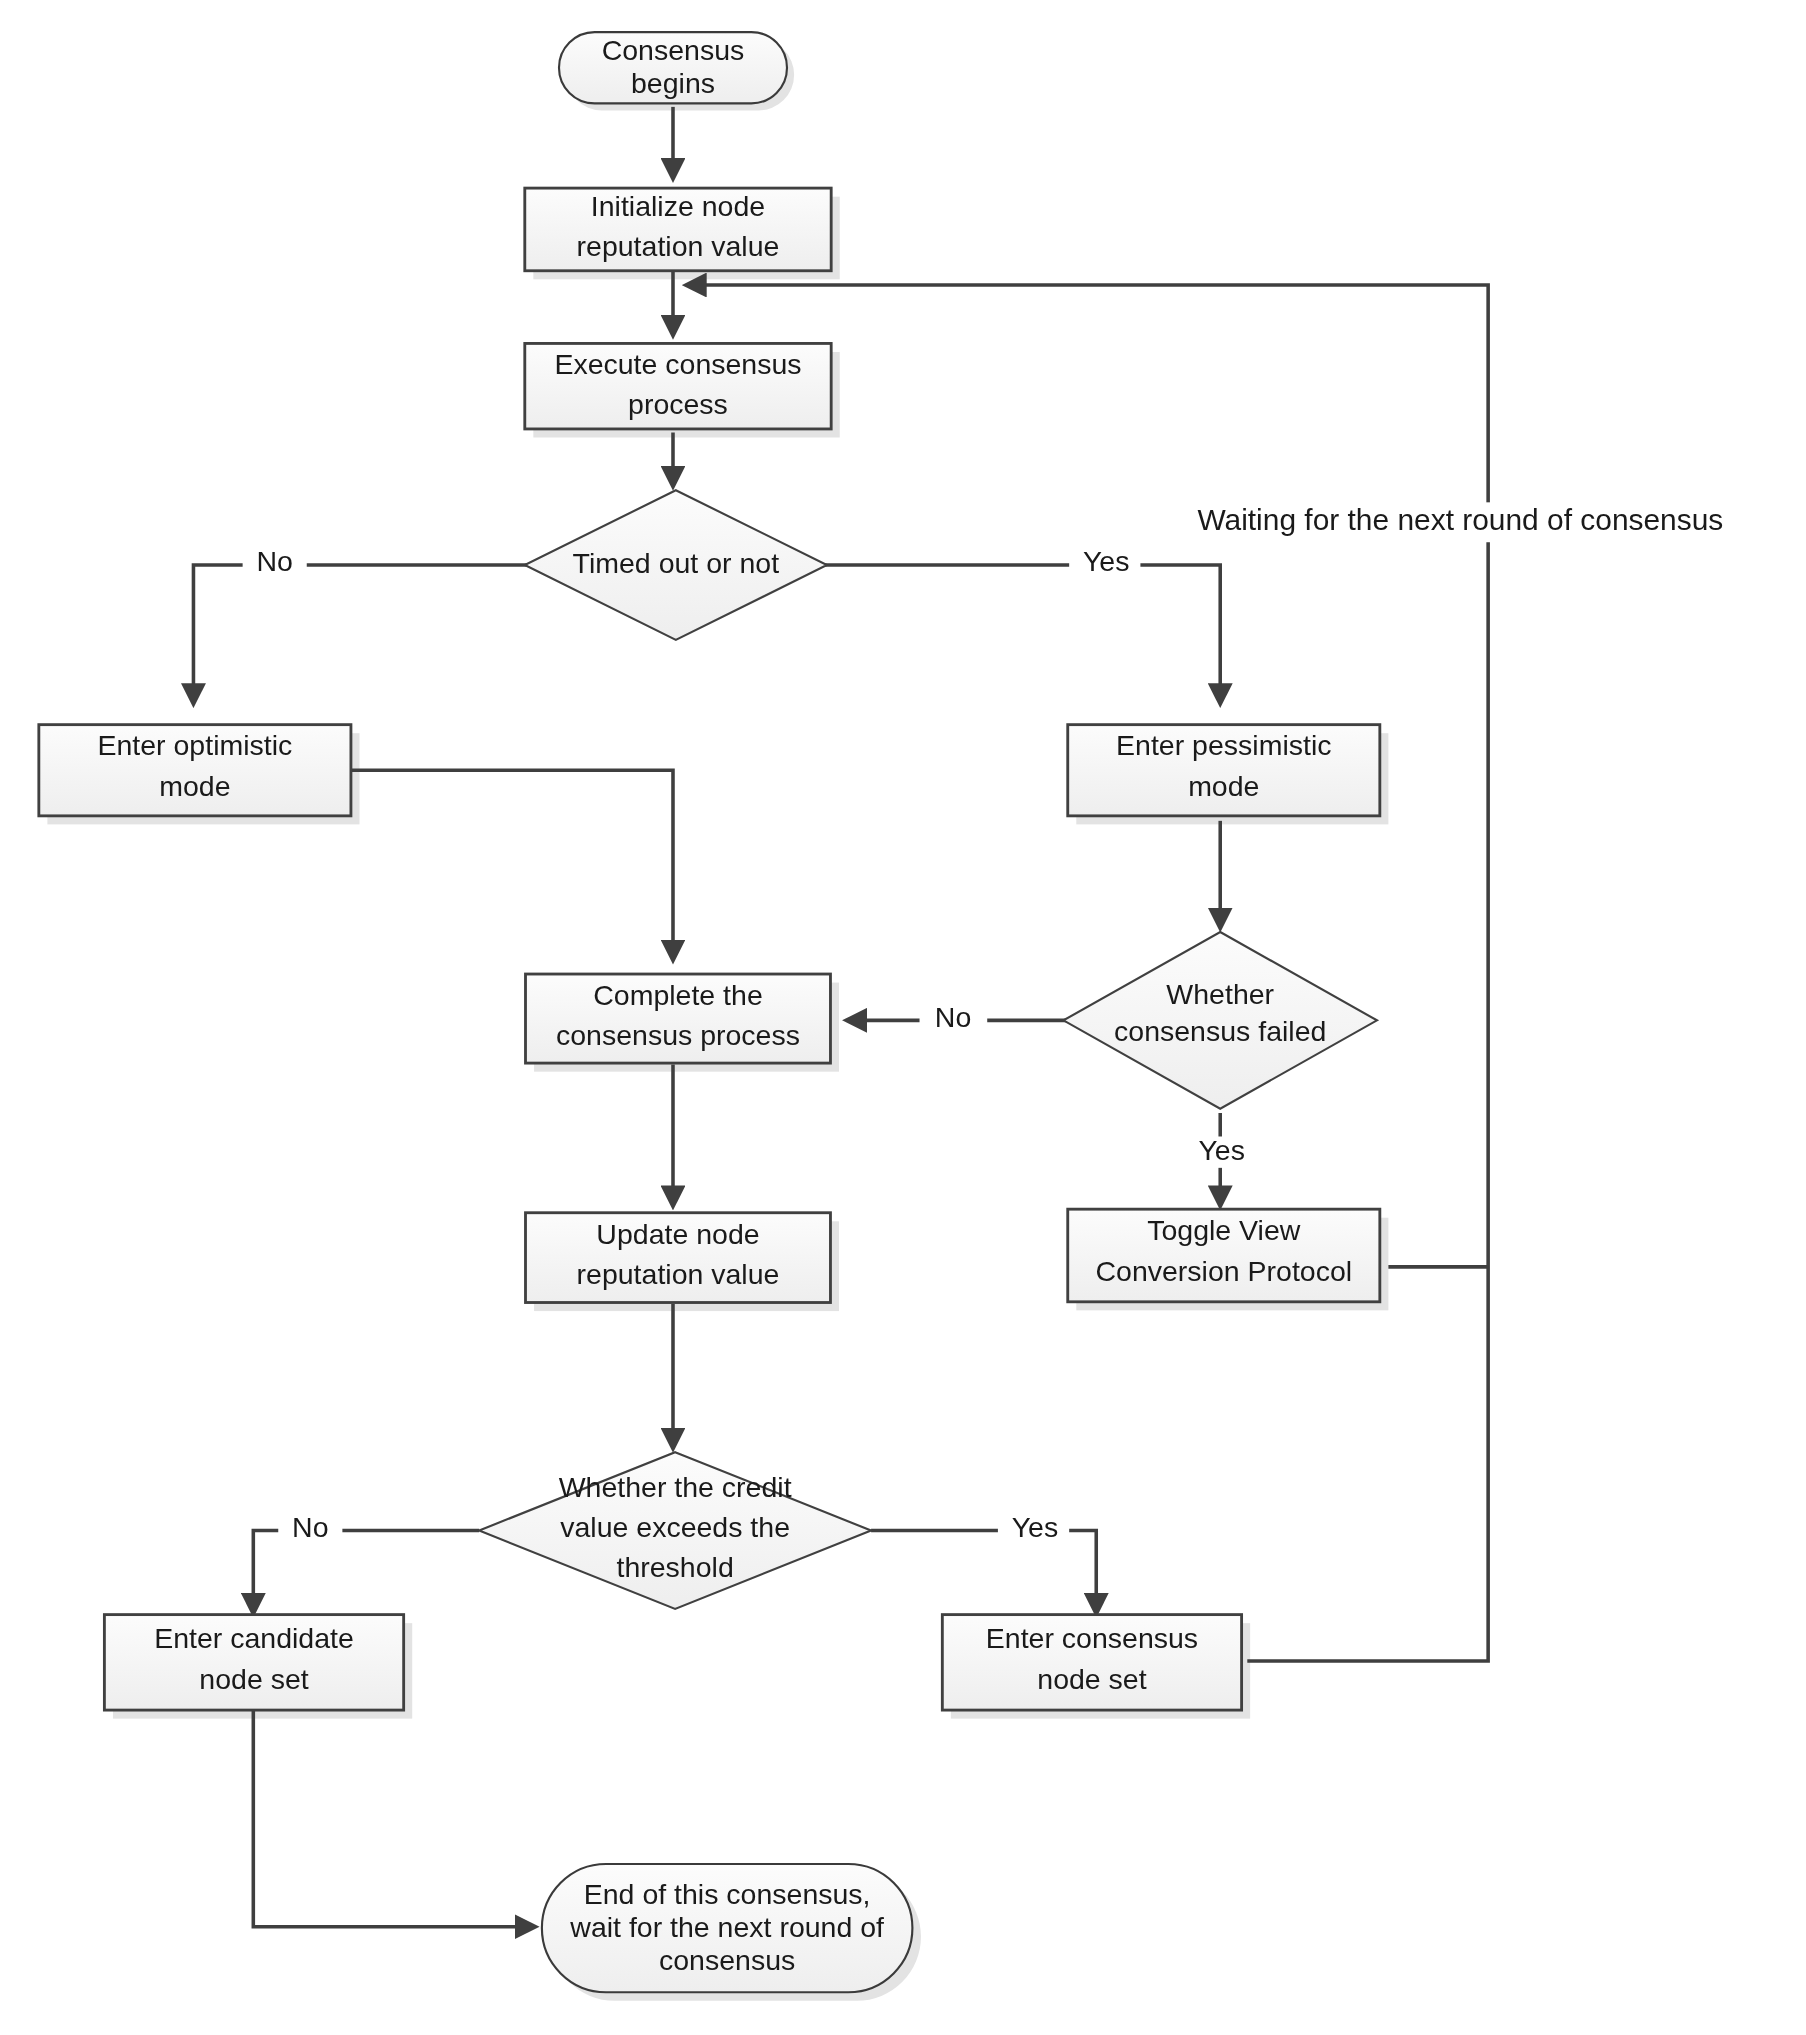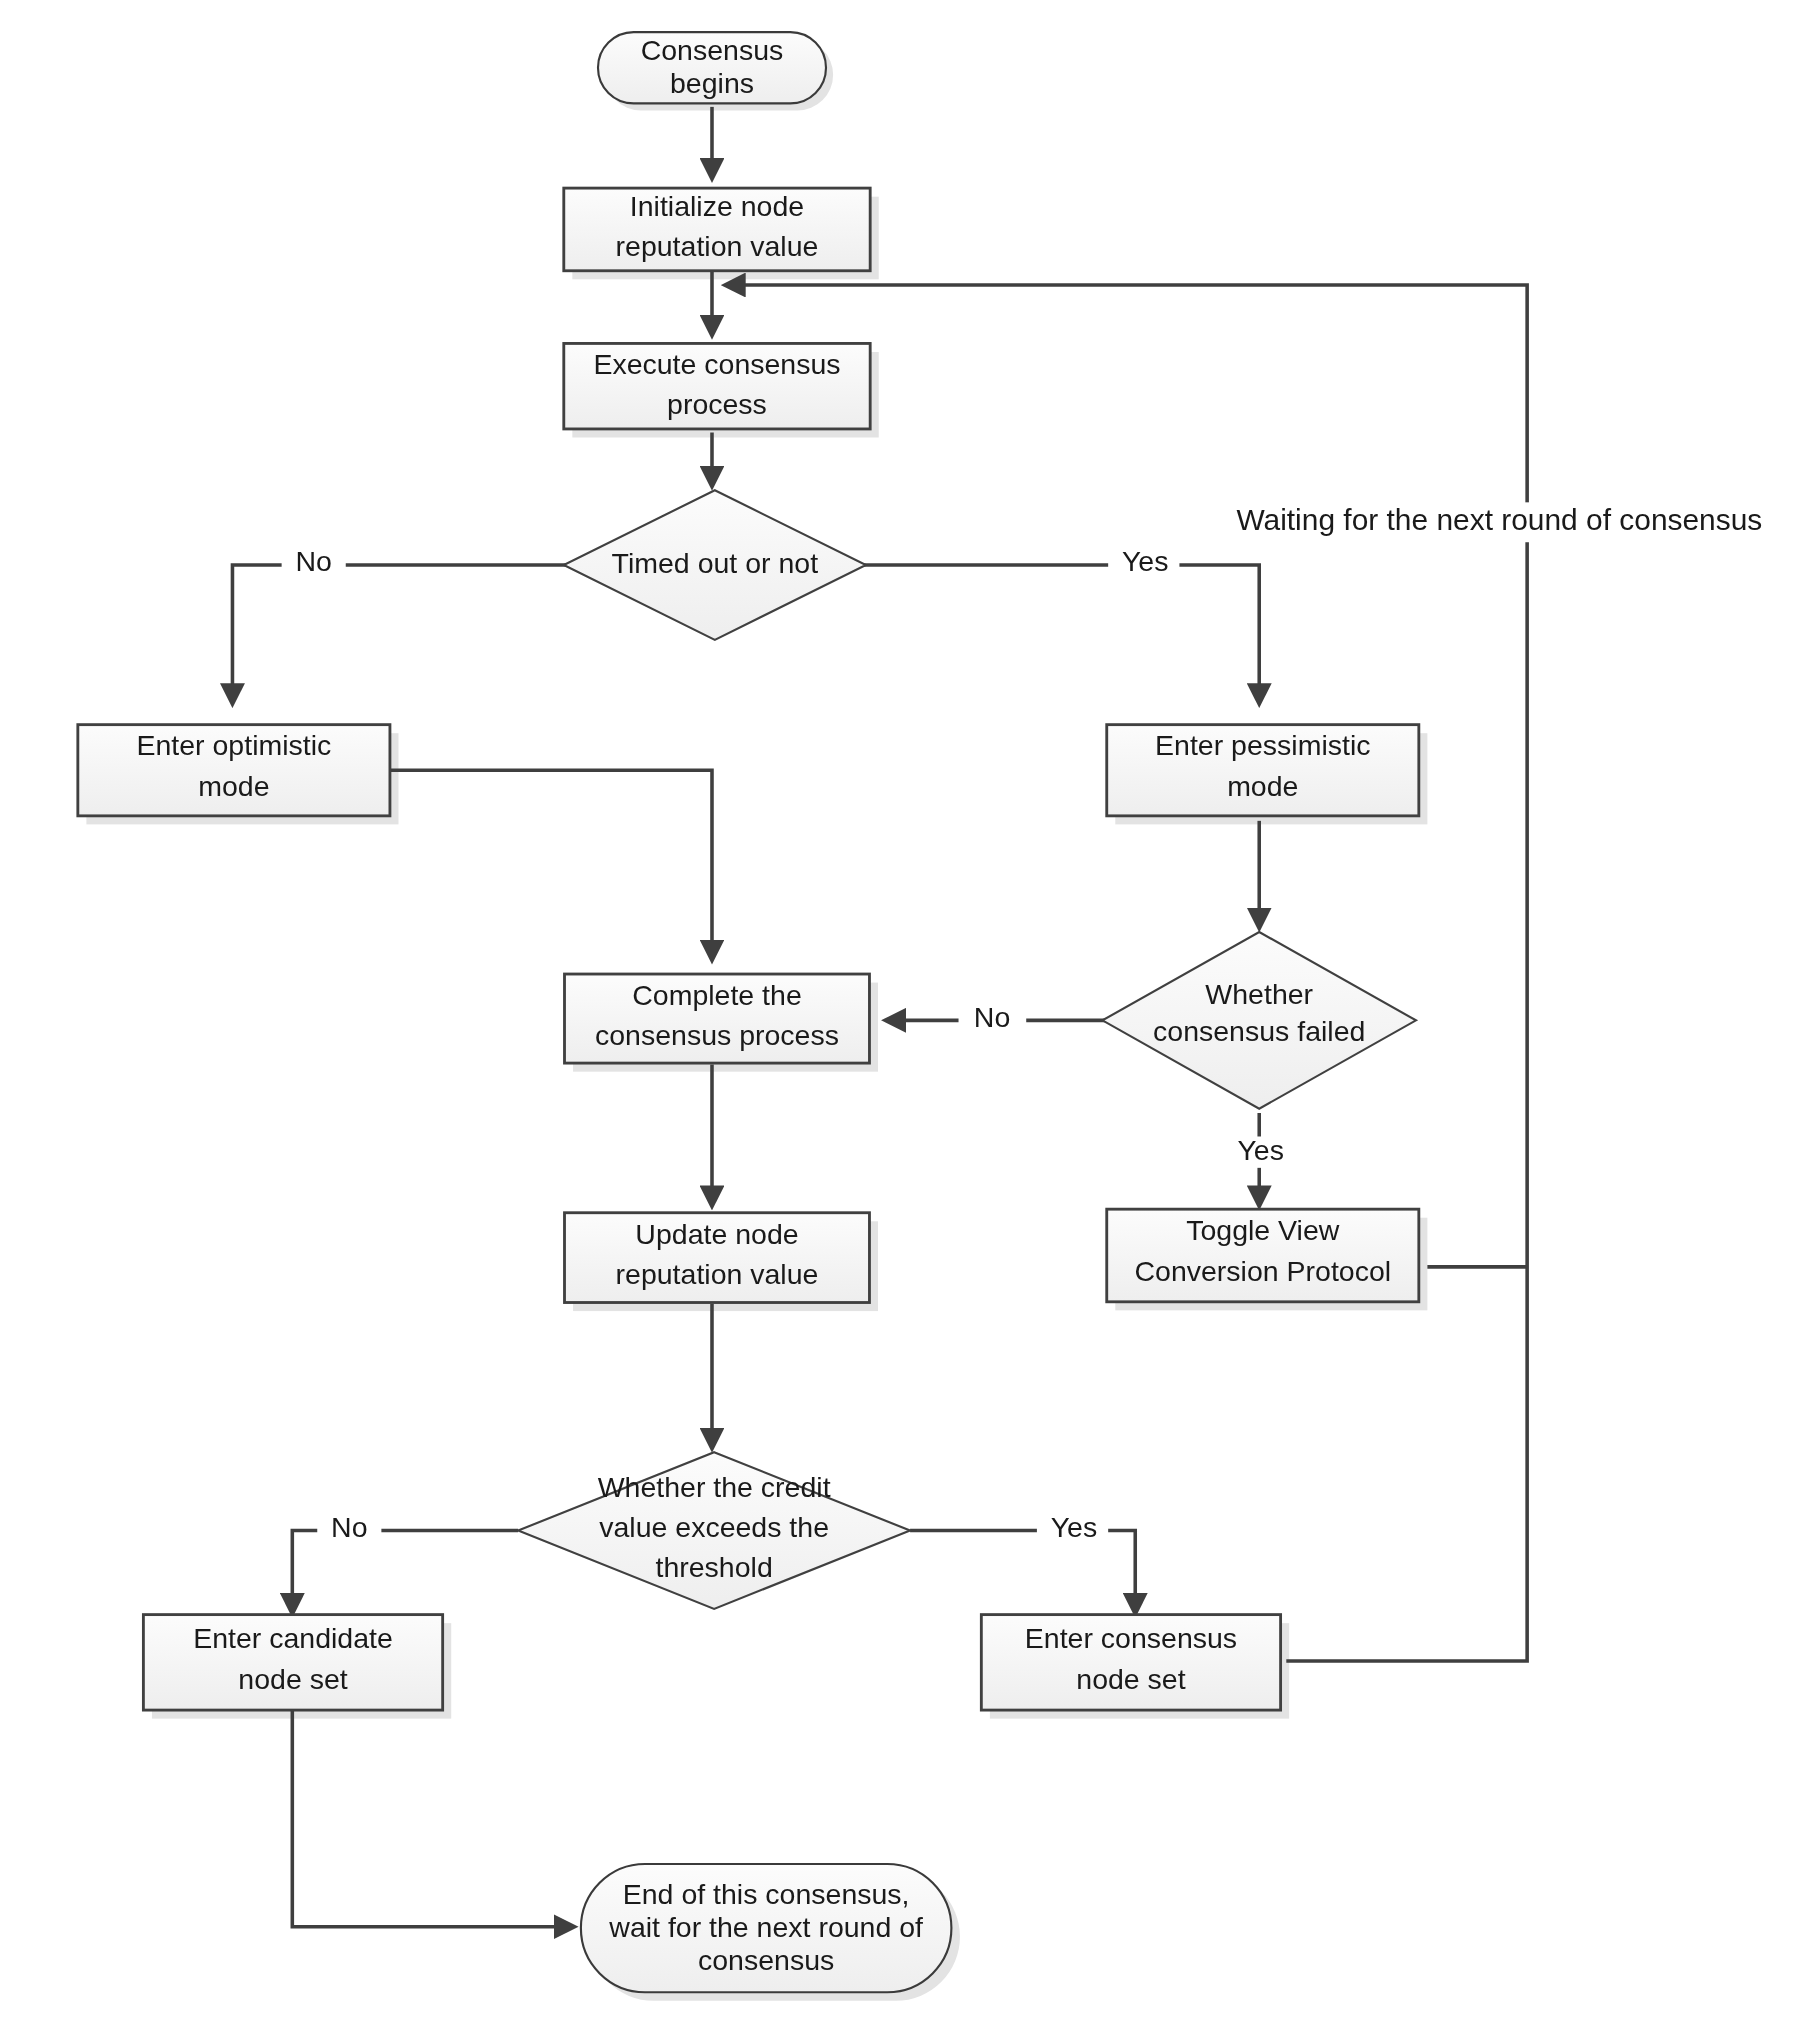--- a/index.html
+++ b/index.html
@@ -7,21 +7,20 @@
     margin: 0;
     padding: 0;
     background: #ffffff;
   }
   #page {
     position: relative;
     width: 1477px;
     height: 2035px;
     background: #ffffff;
     font-family: "Liberation Sans", sans-serif;
-    margin-left: 39px;
   }
   svg.flow {
     display: block;
     width: 1807px;
     height: 2035px;
   }
   .node-fill {
     fill: url(#boxGrad);
     stroke: #404040;
     stroke-width: 4;

